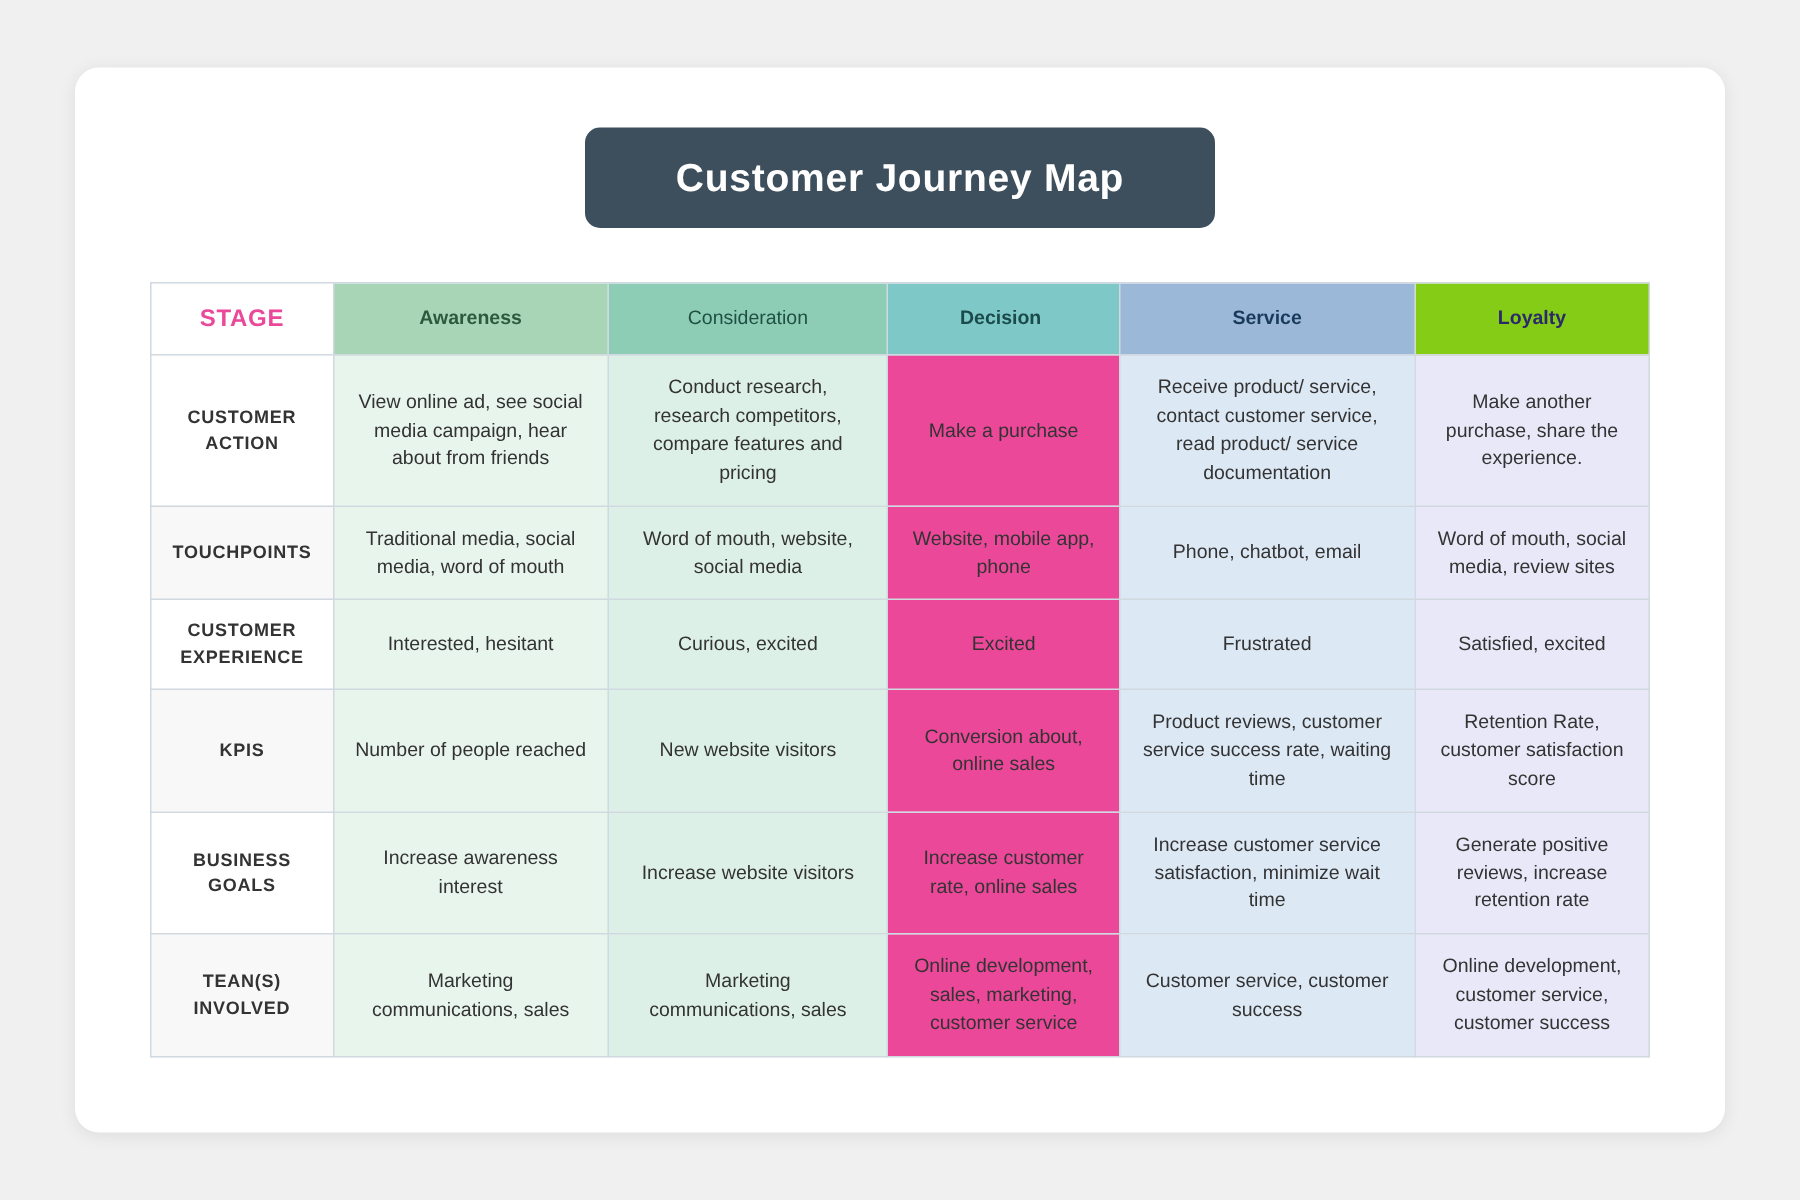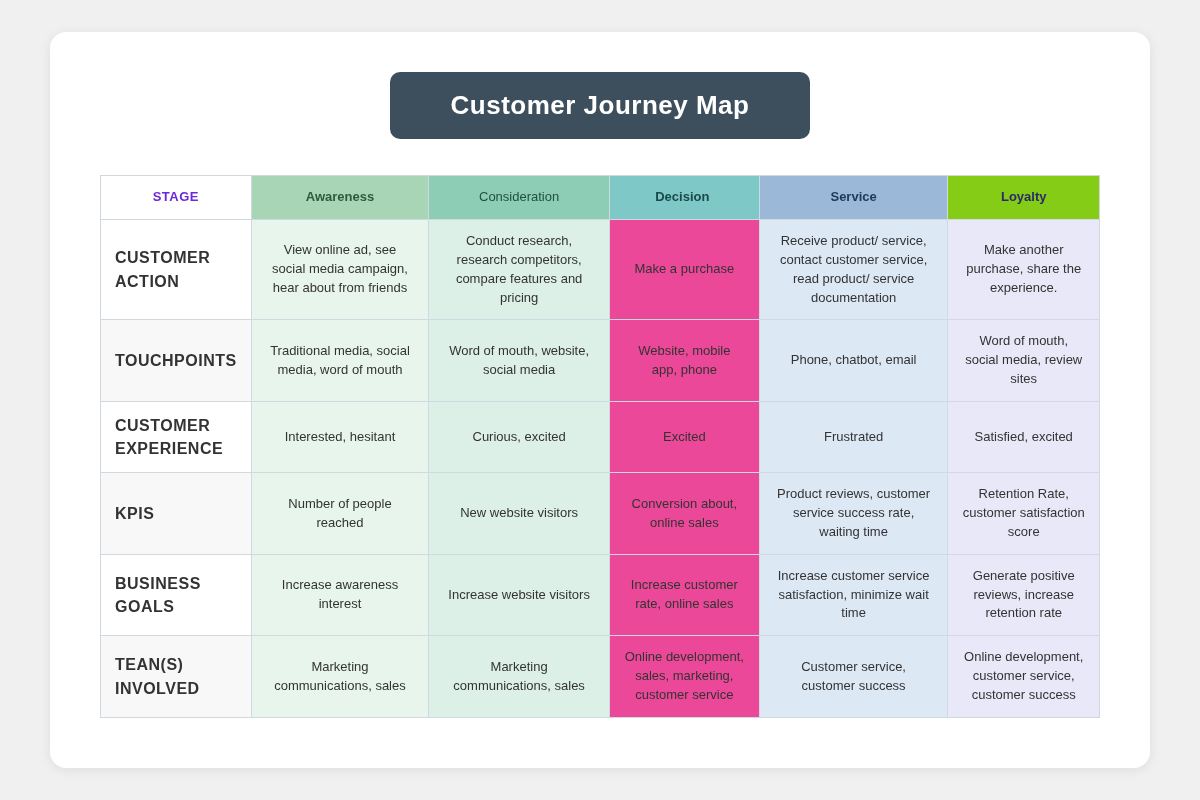--- a/index.html
+++ b/index.html
@@ -41,34 +41,34 @@
     th, td {
       border: 1px solid #d0d8e0;
       padding: 12px 14px;
       vertical-align: middle;
       text-align: center;
       line-height: 1.45;
     }
     
     td.row-label {
       font-weight: 800;
-      font-size: 16px;
+      font-size: 12px;
       letter-spacing: 0.5px;
-      text-align: left;
+      text-align: center;
       background: #ffffff;
       color: #333;
       width: 110px;
     }
     
     thead th.col-stage {
       background: #ffffff;
       font-weight: 800;
-      font-size: 13px;
+      font-size: 16px;
       letter-spacing: 0.5px;
-      color: #6d28d9;
+      color: #ec4899;
     }
     thead th.col-awareness {
       background: #a8d5b5;
       color: #2d5a3d;
       font-weight: 700;
     }
     thead th.col-consideration {
       background: #8ecdb5;
       color: #1f5044;
       font-weight: 400;

